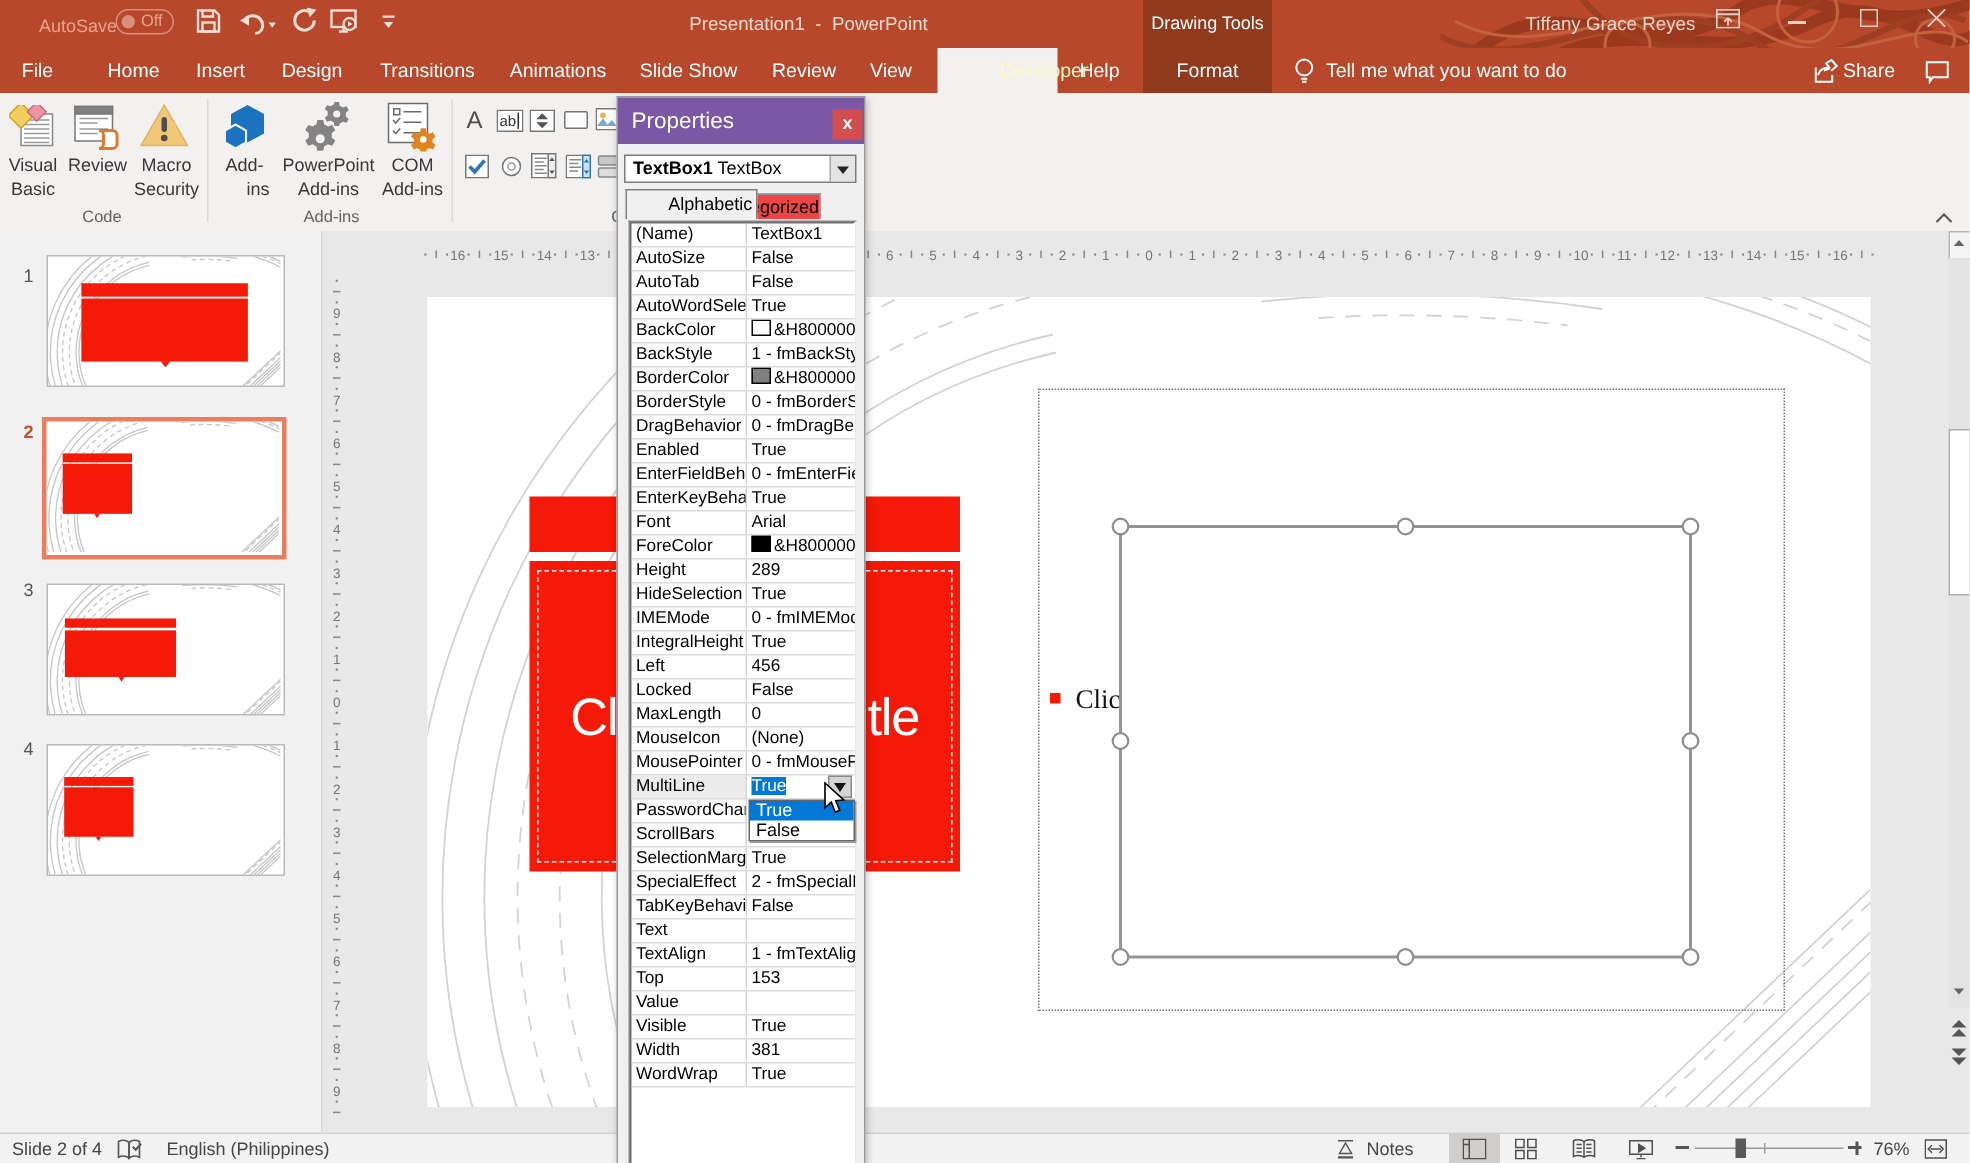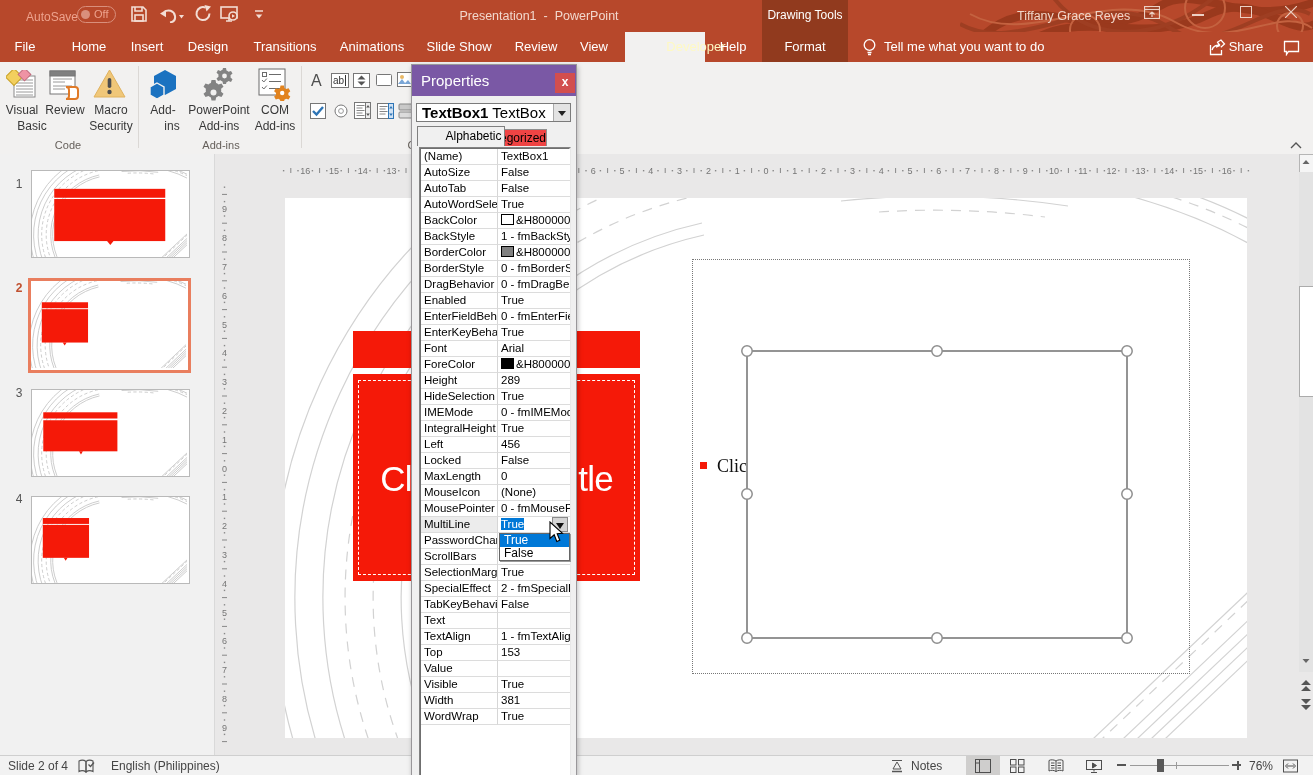--- a/index.html
+++ b/index.html
@@ -131,21 +131,21 @@
 <div class="a" id="ribbon">
  <svg class="a" style="left:6px;top:8px" width="31" height="29" viewBox="0 0 31 29">
   <rect x="8" y="6" width="21" height="21" fill="#fff" stroke="#8a8a8a"></rect>
   <g stroke="#9a9a9a">
         <path d="M10,10 h17 M10,13 h17 M10,16 h17 M10,19 h17 M10,22 h17 M10,25 h17"></path>
       </g>
   <rect x="2" y="1" width="12" height="12" transform="rotate(45 8 7)" fill="#f2cf5e" stroke="#c9a227"></rect>
   <rect x="14" y="0" width="9" height="9" transform="rotate(45 18.5 4.5)" fill="#ef93a4" stroke="#c36d7e"></rect>
  </svg>
  <div class="rlbl" style="left:22px;top:41px;">Visual</div>
- <div class="rlbl" style="left:32px;top:57px;">Basic</div>
+ <div class="rlbl" style="left:22px;top:57px;">Basic</div>
  <svg class="a" style="left:49px;top:8px" width="33" height="30" viewBox="0 0 33 30">
   <rect x="1" y="1" width="25" height="23" fill="#fff" stroke="#777"></rect>
   <rect x="1" y="1" width="25" height="5" fill="#808080" stroke="#777"></rect>
   <g stroke="#9a9a9a">
         <path d="M4,9 h19 M4,12 h12 M4,16 h19 M4,19 h12"></path>
       </g>
   <path d="M17,17 h9 a3,3 0 0 1 3,3 v6 a3,3 0 0 1 -3,3 h-9 a3,3 0 0 0 3,-3 v-6 a3,3 0 0 0 -3,-3 z" fill="#fff" stroke="#e07a28" stroke-width="2"></path>
  </svg>
  <div class="rlbl" style="left:65px;top:41px;">Review</div>
  <svg class="a" style="left:92px;top:6px" width="35" height="32" viewBox="0 0 35 32">
@@ -696,21 +696,21 @@
         <rect x="0.5" y="1" width="14" height="12"></rect>
         <path d="M5,4.5 l-2.5,2.5 l2.5,2.5 M10,4.5 l2.5,2.5 l-2.5,2.5 M4,7 h7" stroke-width="1"></path>
       </g>
     </svg>
 </div>
 <div class="a" id="propwin">
  <div class="a" style="left:0;top:0;width:164px;height:31px;background:#7a58a5;">
    <div class="a" style="left:9px;top:0;height:31px;line-height:31px;color:#fff;font-size:15px;">Properties</div>
    <div class="a" style="left:143px;top:8px;width:20px;height:20px;background:#d24e4e;color:#fff;font-size:12px;font-weight:bold;text-align:center;line-height:19px;">x</div>
  </div>
- <div class="a" style="left:4px;top:38px;width:153px;height:17px;background:#fff;border:1px solid #7b7b7b;font-size:15px;line-height:17px;white-space:nowrap;overflow:hidden;">
+ <div class="a" style="left:4px;top:38px;width:153px;height:17px;background:#fff;border:1px solid #7b7b7b;font-size:12px;line-height:17px;white-space:nowrap;overflow:hidden;">
    <span style="margin-left:5px;"><b>TextBox1</b> TextBox</span>
    <div class="a" style="right:0;top:0;width:16px;height:17px;background:#e3e3e3;border-left:1px solid #aaa;"><svg width="16" height="17">
           <path d="M4,7 h8 l-4,5 z" fill="#222"></path>
         </svg></div>
  </div>
  <div class="a" style="left:5px;top:61px;width:61px;height:19px;background:#f0f0f0;border:1px solid #808080;border-bottom:none;font-size:12px;text-align:center;line-height:19px;z-index:2;padding-left:25px;">Alphabetic</div>
  <div class="a" style="left:67px;top:64px;width:67px;height:16px;background:#ef4444;border:1px solid #909090;border-bottom:none;border-left:none;font-size:12px;text-align:right;line-height:16px;">Categorized</div>
  <div class="a" id="pgrid" style="left:7px;top:82px;width:150px;height:629px;background:#fff;border:1px solid #828282;border-right-color:#e8e8e8;border-bottom-color:#e8e8e8;overflow:hidden;">
   <div class="a" style="left:0;top:0;width:148px;border:1px solid #6f6f6f;border-right-color:#fff;border-bottom-color:#fff;height:627px;" id="rows">
         <div class="pr">

